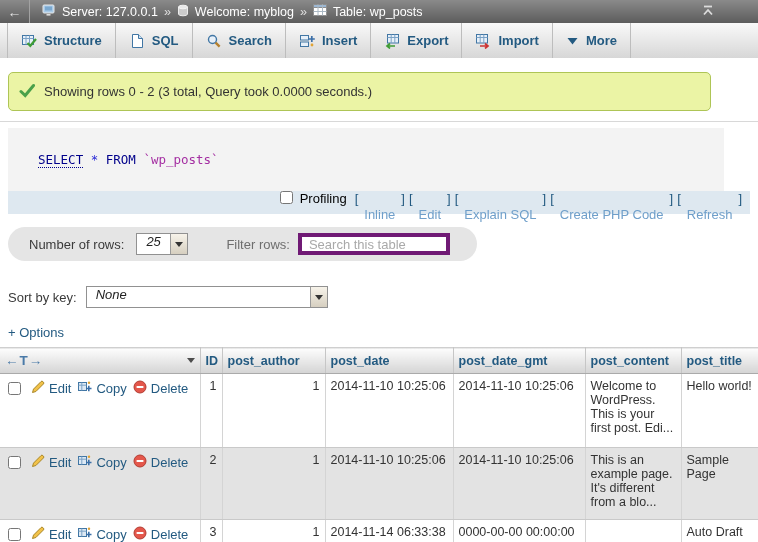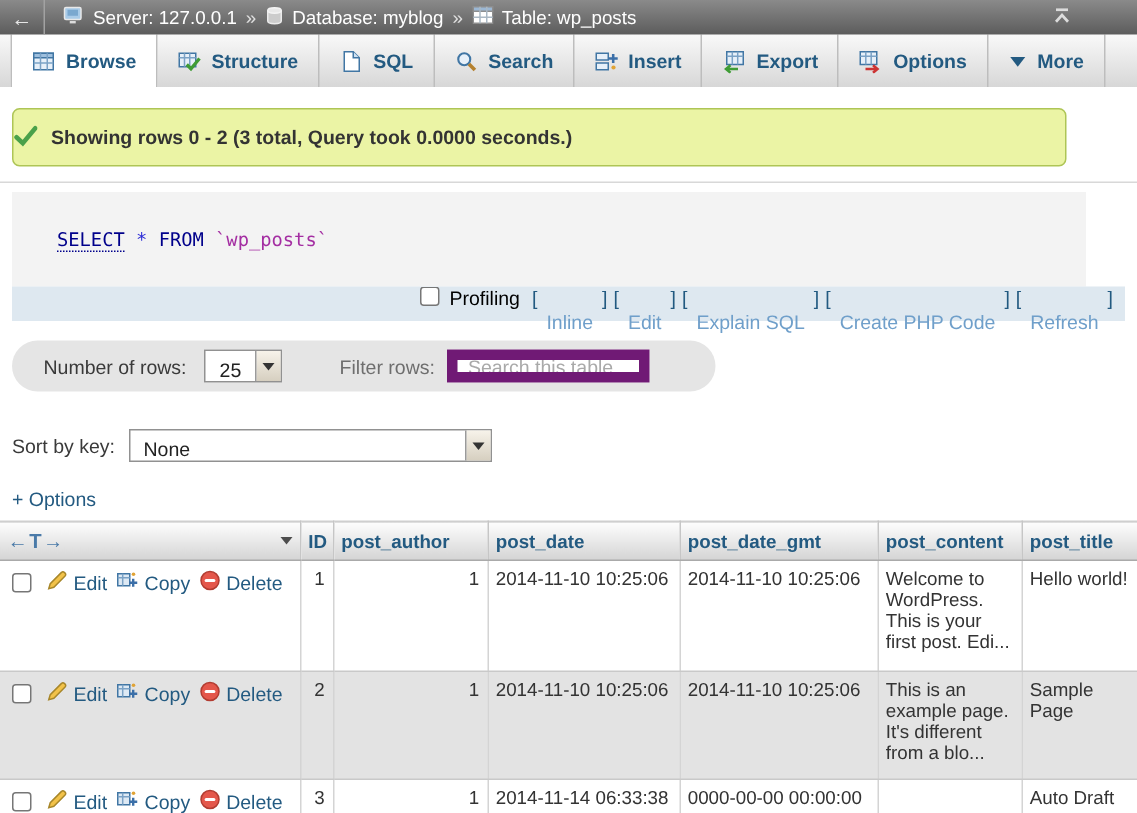--- a/index.html
+++ b/index.html
@@ -20,21 +20,21 @@
   .tabbar { height: 35px; background: linear-gradient(#f9f9f9, #d7d7d7); display: flex; }
   .tab { display: flex; align-items: center; gap: 7px; padding: 0 13px; height: 35px;
     border-right: 1px solid #bdbdbd; color: #235a81; font-weight: bold; font-size: 13px; cursor: pointer; }
   .tab:first-child { border-left: 1px solid #bdbdbd; margin-left: 7px; }
   .tab.active { background: #fff; }
   .tab .glyph { display: flex; }
 
   
   .success { margin: 14px 8px 0 8px; width: 703px; height: 39px; background: #ebf4a5;
     border: 1px solid #aec556; border-radius: 5px; display: flex; align-items: center;
-    gap: 9px; font-size: 13px; color: #333; font-weight: bold; }
+    gap: 9px; padding-left: 10px; font-size: 13px; color: #333; }
 
   .hline { border-bottom: 1px solid #d8d8d8; margin-top: 10px; width: 100%; }
 
   
   .query-box { margin: 6px 0 0 8px; width: 716px; height: 63px; background: #f3f3f3;
     display: flex; align-items: center; }
   .sql { margin-left: 30px; font-family: "DejaVu Sans Mono", monospace; font-size: 12.5px; }
   .sql .kw { color: #00008b; }
   .sql .kw-link { border-bottom: 1px dotted #00008b; cursor: pointer; }
   .sql .star { color: #2b2bd6; }
@@ -48,27 +48,27 @@
   .prof-label { color: #000; margin-right: 4px; }
   .br { color: #235a81; }
   .prof-link { color: #6f9fca; cursor: pointer; margin: 16px 2px; }
 
   
   .rows-bar { margin: 13px 0 0 8px; width: 469px; height: 34px; background: #e5e5e5;
     border-radius: 17px; display: flex; align-items: center; font-size: 13px; color: #3a3a3a;
     padding-left: 21px; }
   .rows-bar .lbl2 { color: #6e6e6e; }
   .fsel { display: inline-flex; border: 1px solid #919191; background: #fff; height: 22px;
-    align-items: flex-end; cursor: pointer; }
+    align-items: flex-start; cursor: pointer; font-style: italic; }
   .fsel .val { padding: 0 9px; font-size: 13px; color: #222; white-space: nowrap; }
   .fsel .btn { width: 17px; height: 100%; background: linear-gradient(#f7f3ea, #d6cfc0);
     border-left: 1px solid #9a9a9a; display: flex; align-items: center; justify-content: center; margin-left: auto; }
   .tri-down { width: 0; height: 0; border-left: 4px solid transparent;
     border-right: 4px solid transparent; border-top: 5px solid #333; }
-  .filter-input { width: 135px; height: 22px; border: 7px solid #701a75; padding: 2px 7px;
+  .filter-input { width: 152px; height: 22px; border: 4px solid #701a75; padding: 2px 7px;
     font-size: 13px; color: #333; font-family: "Liberation Sans", sans-serif; }
   .filter-input::placeholder { color: #a9a9a9; }
   .gap12 { width: 12px; } .gap38 { width: 38px; } .gap8 { width: 8px; }
 
   .sort-row { margin: 25px 0 0 8px; display: flex; align-items: center; gap: 9px;
     font-size: 13px; color: #3a3a3a; }
   .sort-sel { width: 242px; }
 
   .options-link { margin: 17px 0 0 8px; color: #235a81; font-size: 13px; cursor: pointer; }
 
@@ -109,50 +109,40 @@
         </svg>
     </span>
     <span class="crumb">Server: 127.0.0.1</span>
     <span class="crumb-sep">»</span>
     <span class="glyph">
       <svg width="12" height="13" viewBox="0 0 12 13">
           <path d="M1.5 3 v7 a4.5 1.8 0 0 0 9 0 v-7" fill="#cccccc" stroke="#ececec"></path>
           <ellipse cx="6" cy="3" rx="4.5" ry="1.8" fill="#e9e9e9" stroke="#f4f4f4"></ellipse>
         </svg>
     </span>
-    <span class="crumb">Database: myblog</span>
+    <span class="crumb">Welcome: myblog</span>
     <span class="crumb-sep">»</span>
     <span class="glyph">
       <svg width="14" height="12" viewBox="0 0 14 12">
           <rect x="0.5" y="0.5" width="13" height="11" fill="#fff" stroke="#8e8e8e"></rect>
           <rect x="0.5" y="0.5" width="13" height="3" fill="#9bb7d4" stroke="#8e8e8e"></rect>
           <path d="M0.5 7.5 h13 M5 0.5 v11 M9.5 0.5 v11" stroke="#aab8c4" fill="none"></path>
         </svg>
     </span>
     <span class="crumb">Table: wp_posts</span>
   </div>
   <div class="collapse-btn">
     <svg width="16" height="14" viewBox="0 0 16 14">
         <path d="M4 2.5 h8" stroke="#dcdcdc" stroke-width="1.8"></path>
         <path d="M4 10.5 L8 6 L12 10.5" stroke="#dcdcdc" stroke-width="1.8" fill="none"></path>
       </svg>
   </div>
 </div>
 
 <div class="tabbar">
-  <div class="tab active">
-    <span class="glyph">
-      <svg width="16" height="16" viewBox="0 0 16 16">
-          <rect x="1.5" y="2.5" width="13" height="11" fill="#e7f0f9" stroke="#4176a4"></rect>
-          <rect x="1.5" y="2.5" width="13" height="3" fill="#9fc0de" stroke="#4176a4"></rect>
-          <path d="M1.5 9 h13 M6 2.5 v11 M10.5 2.5 v11" stroke="#7ba2c6" fill="none"></path>
-        </svg>
-    </span>
-    <span>Browse</span>
-  </div>
   <div class="tab">
     <span class="glyph">
       <svg width="16" height="16" viewBox="0 0 16 16">
           <rect x="1.5" y="2.5" width="11" height="9" fill="#e7f0f9" stroke="#4176a4"></rect>
           <path d="M1.5 5.5 h11 M5 2.5 v9 M8.5 2.5 v9" stroke="#7ba2c6" fill="none"></path>
           <path d="M6.5 10 l2.8 2.8 L15 6" stroke="#3f9c35" stroke-width="2.2" fill="none"></path>
         </svg>
     </span>
     <span>Structure</span>
   </div>
@@ -196,21 +186,21 @@
     <span>Export</span>
   </div>
   <div class="tab">
     <span class="glyph">
       <svg width="16" height="16" viewBox="0 0 16 16">
           <rect x="1.5" y="1.5" width="11" height="8.5" fill="#e7f0f9" stroke="#4176a4"></rect>
           <path d="M1.5 4.5 h11 M5.2 1.5 v8.5 M8.8 1.5 v8.5" stroke="#7ba2c6" fill="none"></path>
           <path d="M5 13 h8 M10 10.5 L13 13 L10 15.5" stroke="#cc3333" stroke-width="1.7" fill="none"></path>
         </svg>
     </span>
-    <span>Options</span>
+    <span>Import</span>
   </div>
   <div class="tab">
     <span class="glyph">
       <svg width="13" height="10" viewBox="0 0 13 10">
           <path d="M1.5 2 h10 L6.5 8.5 z" fill="#235a81"></path>
         </svg>
     </span>
     <span>More</span>
   </div>
 </div>

